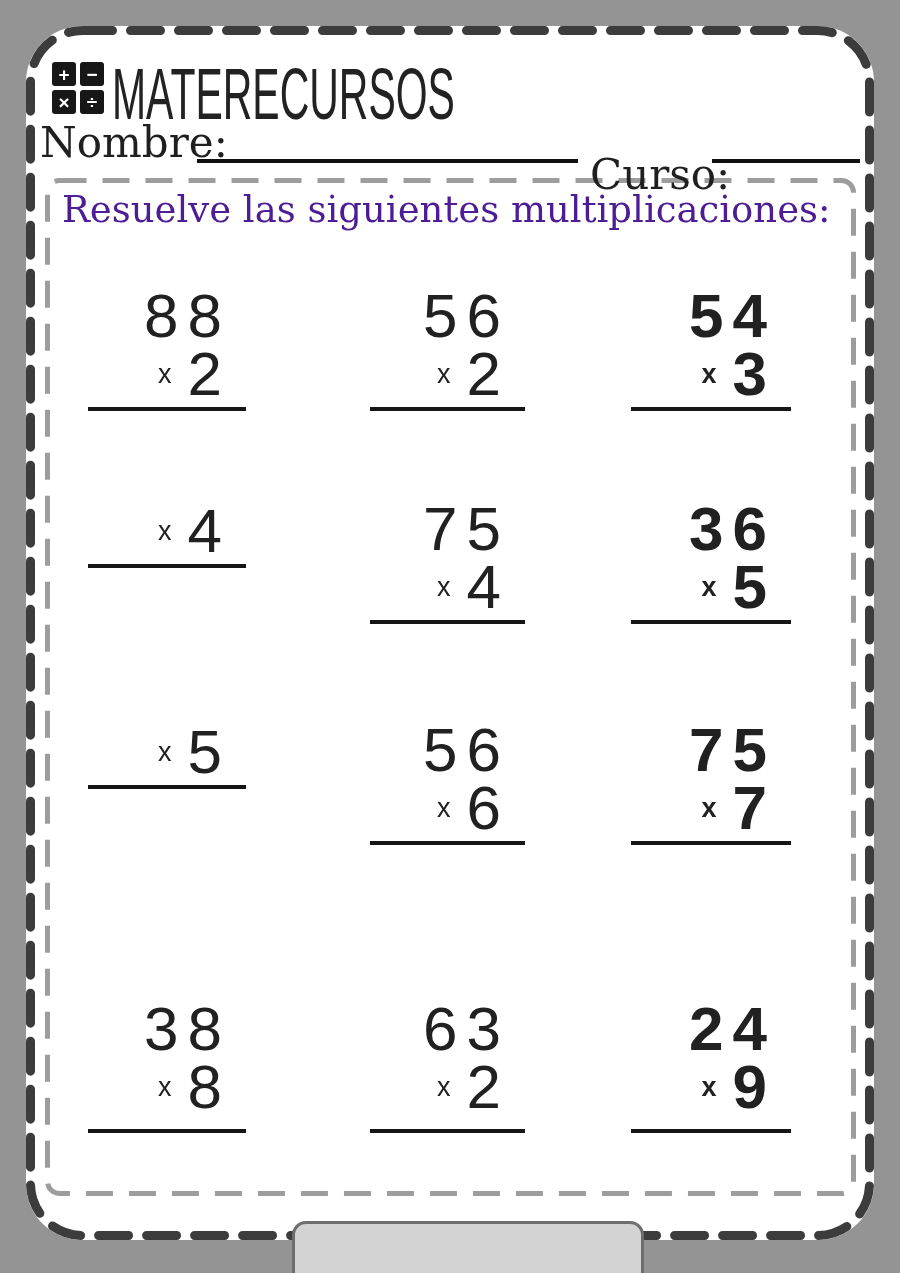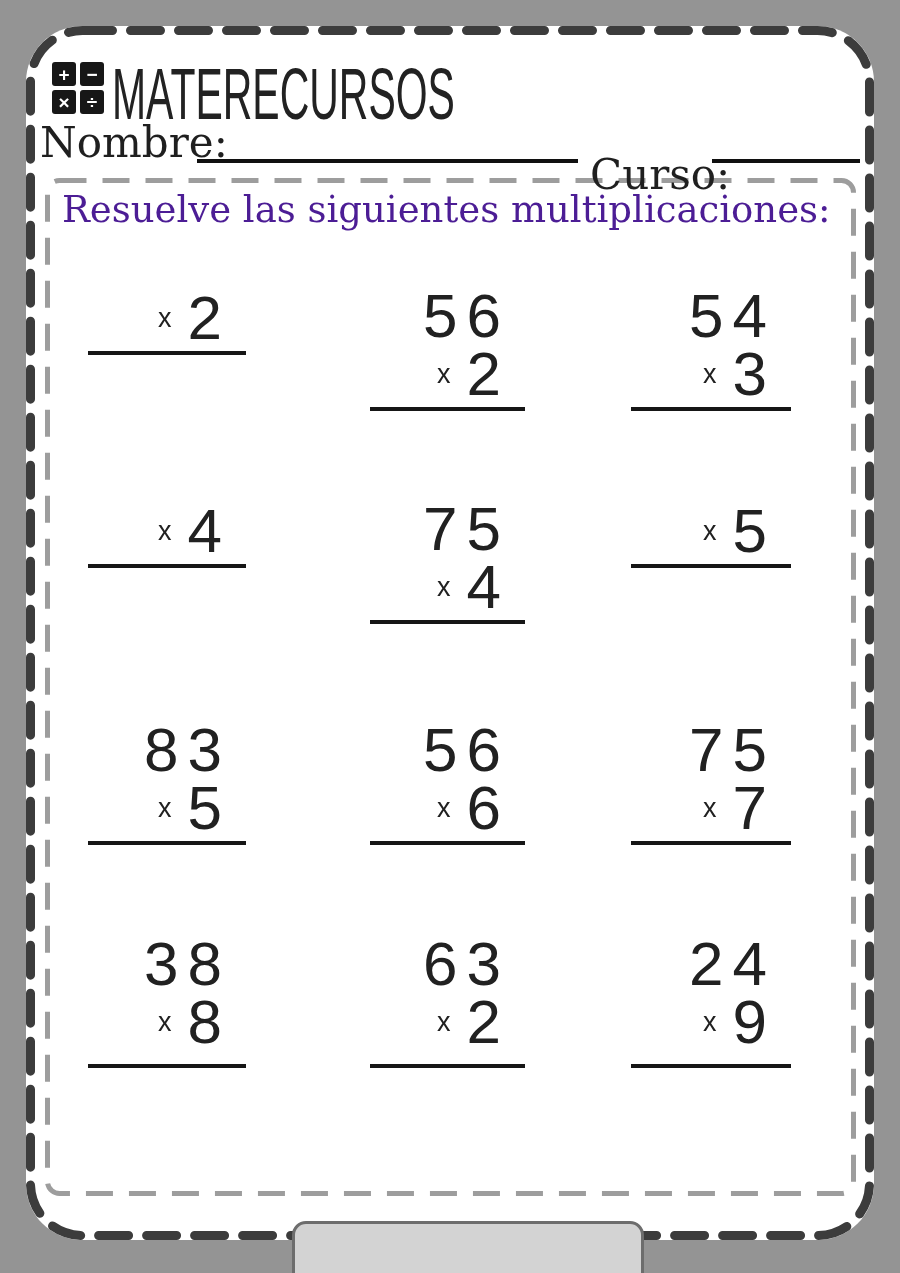--- a/index.html
+++ b/index.html
@@ -43,23 +43,23 @@
     font-size:62px;line-height:56px;text-align:right;
     letter-spacing:9px;padding-right:15px;white-space:nowrap;
   }
   .problem .mul-row{
     display:flex;justify-content:flex-end;align-items:center;
     margin-top:2px;padding-right:24px;height:56px;
   }
   .problem .op{font-size:27px;margin-right:16px;line-height:1;}
   .problem .mul{font-size:62px;line-height:56px;}
   .problem .rule{margin-top:5px;border-top:4px solid #161616;height:0;}
-  .r1{top:288px;} .r2{top:501px;} .r3{top:722px;} .r4{top:936px;}
+  .r1{top:288px;} .r2{top:501px;} .r3{top:722px;} .r4{top:1001px;}
   .r4 .rule{margin-top:14px;}
-  .c1{left:88px;width:158px;} .c2{left:370px;width:155px;} .c3{left:631px;width:160px;}
+  .c1{left:88px;width:158px;} .c2{left:370px;width:155px;} .c3{left:631px;width:160px;font-weight:bold;}
   
   .bottom-tab{
     position:absolute;left:292px;top:1221px;width:346px;height:60px;
     background:#d3d3d3;border:3px solid #6d6d6d;border-radius:14px 14px 0 0;
   }
 </style>
 </head>
 <body>
 
 <div class="page"></div>
@@ -78,20 +78,21 @@
 <div class="brand">MATERECURSOS</div>
 
 <div class="script name-label">Nombre:</div>
 <div class="name-line"></div>
 <div class="script course-label">Curso:</div>
 <div class="course-line"></div>
 
 <div class="script instruction">Resuelve las siguientes multiplicaciones:</div>
 
 <div class="problem r1 c1">
+  <div class="num">88</div>
   <div class="mul-row">
       <span class="op">x</span>
       <span class="mul">2</span>
     </div>
   <div class="rule"></div>
 </div>
 <div class="problem r1 c2">
   <div class="num">56</div>
   <div class="mul-row">
       <span class="op">x</span>
@@ -117,29 +118,29 @@
 </div>
 <div class="problem r2 c2">
   <div class="num">75</div>
   <div class="mul-row">
       <span class="op">x</span>
       <span class="mul">4</span>
     </div>
   <div class="rule"></div>
 </div>
 <div class="problem r2 c3">
+  <div class="num">36</div>
   <div class="mul-row">
       <span class="op">x</span>
       <span class="mul">5</span>
     </div>
   <div class="rule"></div>
 </div>
 
 <div class="problem r3 c1">
-  <div class="num">83</div>
   <div class="mul-row">
       <span class="op">x</span>
       <span class="mul">5</span>
     </div>
   <div class="rule"></div>
 </div>
 <div class="problem r3 c2">
   <div class="num">56</div>
   <div class="mul-row">
       <span class="op">x</span>

